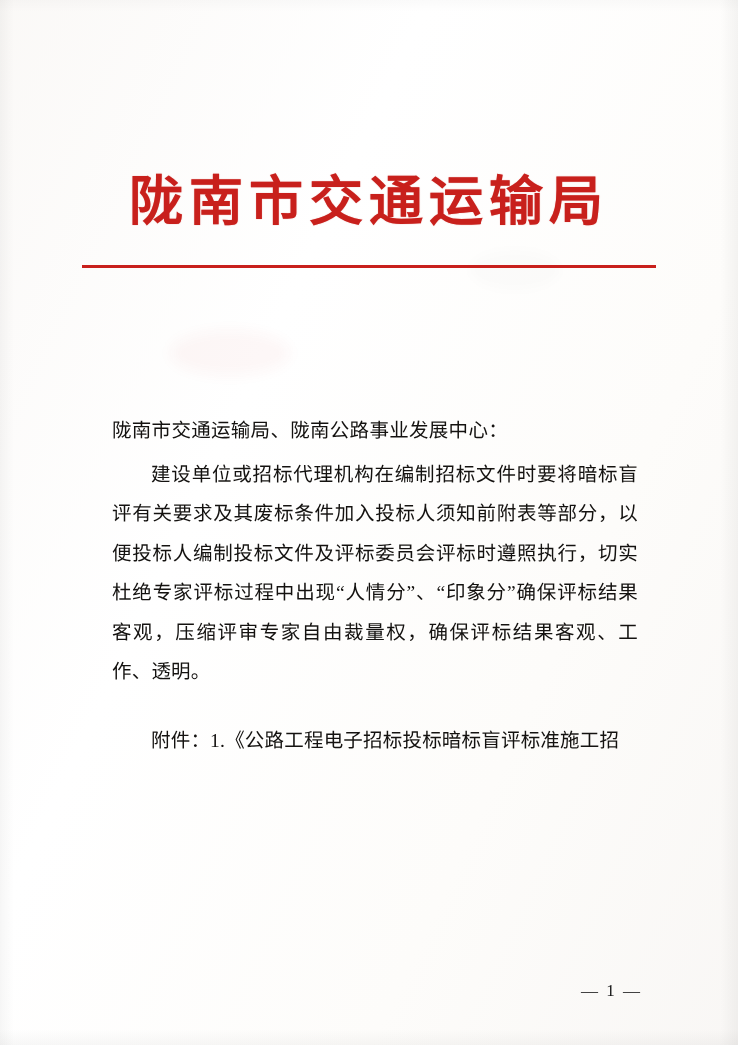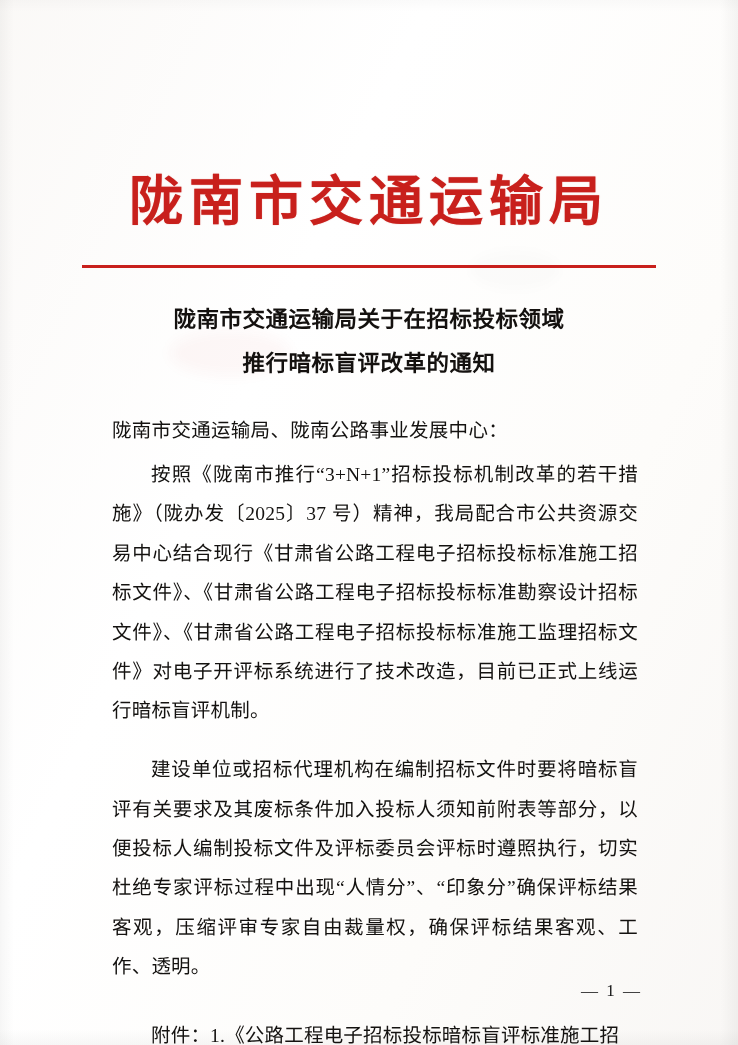--- a/index.html
+++ b/index.html
@@ -124,29 +124,24 @@
 <div class="page">
 
   <div class="blotch b1"></div>
   <div class="blotch b2"></div>
 
   <div class="masthead">
     <div class="masthead-title">陇南市交通运输局</div>
     <div class="masthead-rule"></div>
   </div>
 
-  <div class="doc-title">
-    <span class="line">陇南市交通运输局关于在招标投标领域</span>
-    <span class="line">推行暗标盲评改革的通知</span>
-  </div>
 
   <div class="body-block">
     <div class="recipient">陇南市交通运输局、陇南公路事业发展中心：</div>
 
-    <p class="para">按照《陇南市推行“3+N+1”招标投标机制改革的若干措施》（陇办发〔2025〕37 号）精神，我局配合市公共资源交易中心结合现行《甘肃省公路工程电子招标投标标准施工招标文件》、《甘肃省公路工程电子招标投标标准勘察设计招标文件》、《甘肃省公路工程电子招标投标标准施工监理招标文件》对电子开评标系统进行了技术改造，目前已正式上线运行暗标盲评机制。</p>
 
     <p class="para">建设单位或招标代理机构在编制招标文件时要将暗标盲评有关要求及其废标条件加入投标人须知前附表等部分，以便投标人编制投标文件及评标委员会评标时遵照执行，切实杜绝专家评标过程中出现“人情分”、“印象分”确保评标结果客观，压缩评审专家自由裁量权，确保评标结果客观、工作、透明。</p>
 
     <p class="para attach">附件：1.《公路工程电子招标投标暗标盲评标准施工招</p>
   </div>
 
   <div class="page-number">— 1 —</div>
 
 </div>
 

